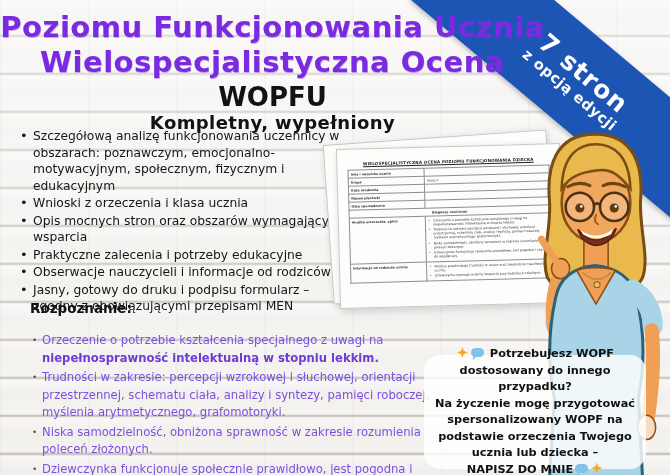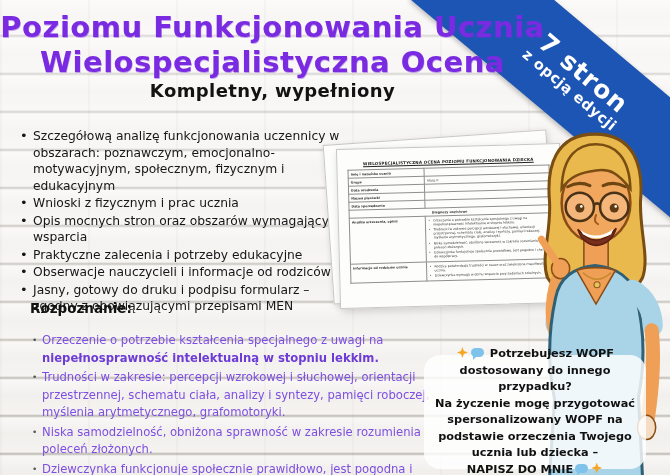--- a/index.html
+++ b/index.html
@@ -79,27 +79,28 @@
 <div class="poster">
 
   <div class="ribbon">
     <div class="l1">7 stron</div>
     <div class="l2">z opcją edycji</div>
   </div>
 
   <div class="title-block">
     <div class="title-purple">Poziomu Funkcjonowania Ucznia</div>
     <div class="title-purple">Wielospecjalistyczna Ocena</div>
+    <div class="title-acro">WOPFU</div>
     <div class="title-sub">Kompletny, wypełniony</div>
   </div>
 
   <div class="features">
     <ul>
       <li>Szczegółową analizę funkcjonowania uczennicy w obszarach: poznawczym, emocjonalno-motywacyjnym, społecznym, fizycznym i edukacyjnym</li>
-      <li>Wnioski z fizycznym i prac ucznia</li>
+      <li>Wnioski z orzeczenia i klasa ucznia</li>
       <li>Opis mocnych stron oraz obszarów wymagających wsparcia</li>
       <li>Praktyczne zalecenia i potrzeby edukacyjne</li>
       <li>Obserwacje nauczycieli i informacje od rodziców</li>
       <li>Jasny, gotowy do druku i podpisu formularz – zgodny z obowiązującymi przepisami MEN</li>
     </ul>
   </div>
 
   <div class="doc-stack">
     <div class="sheet back"></div>
     <div class="sheet front">

